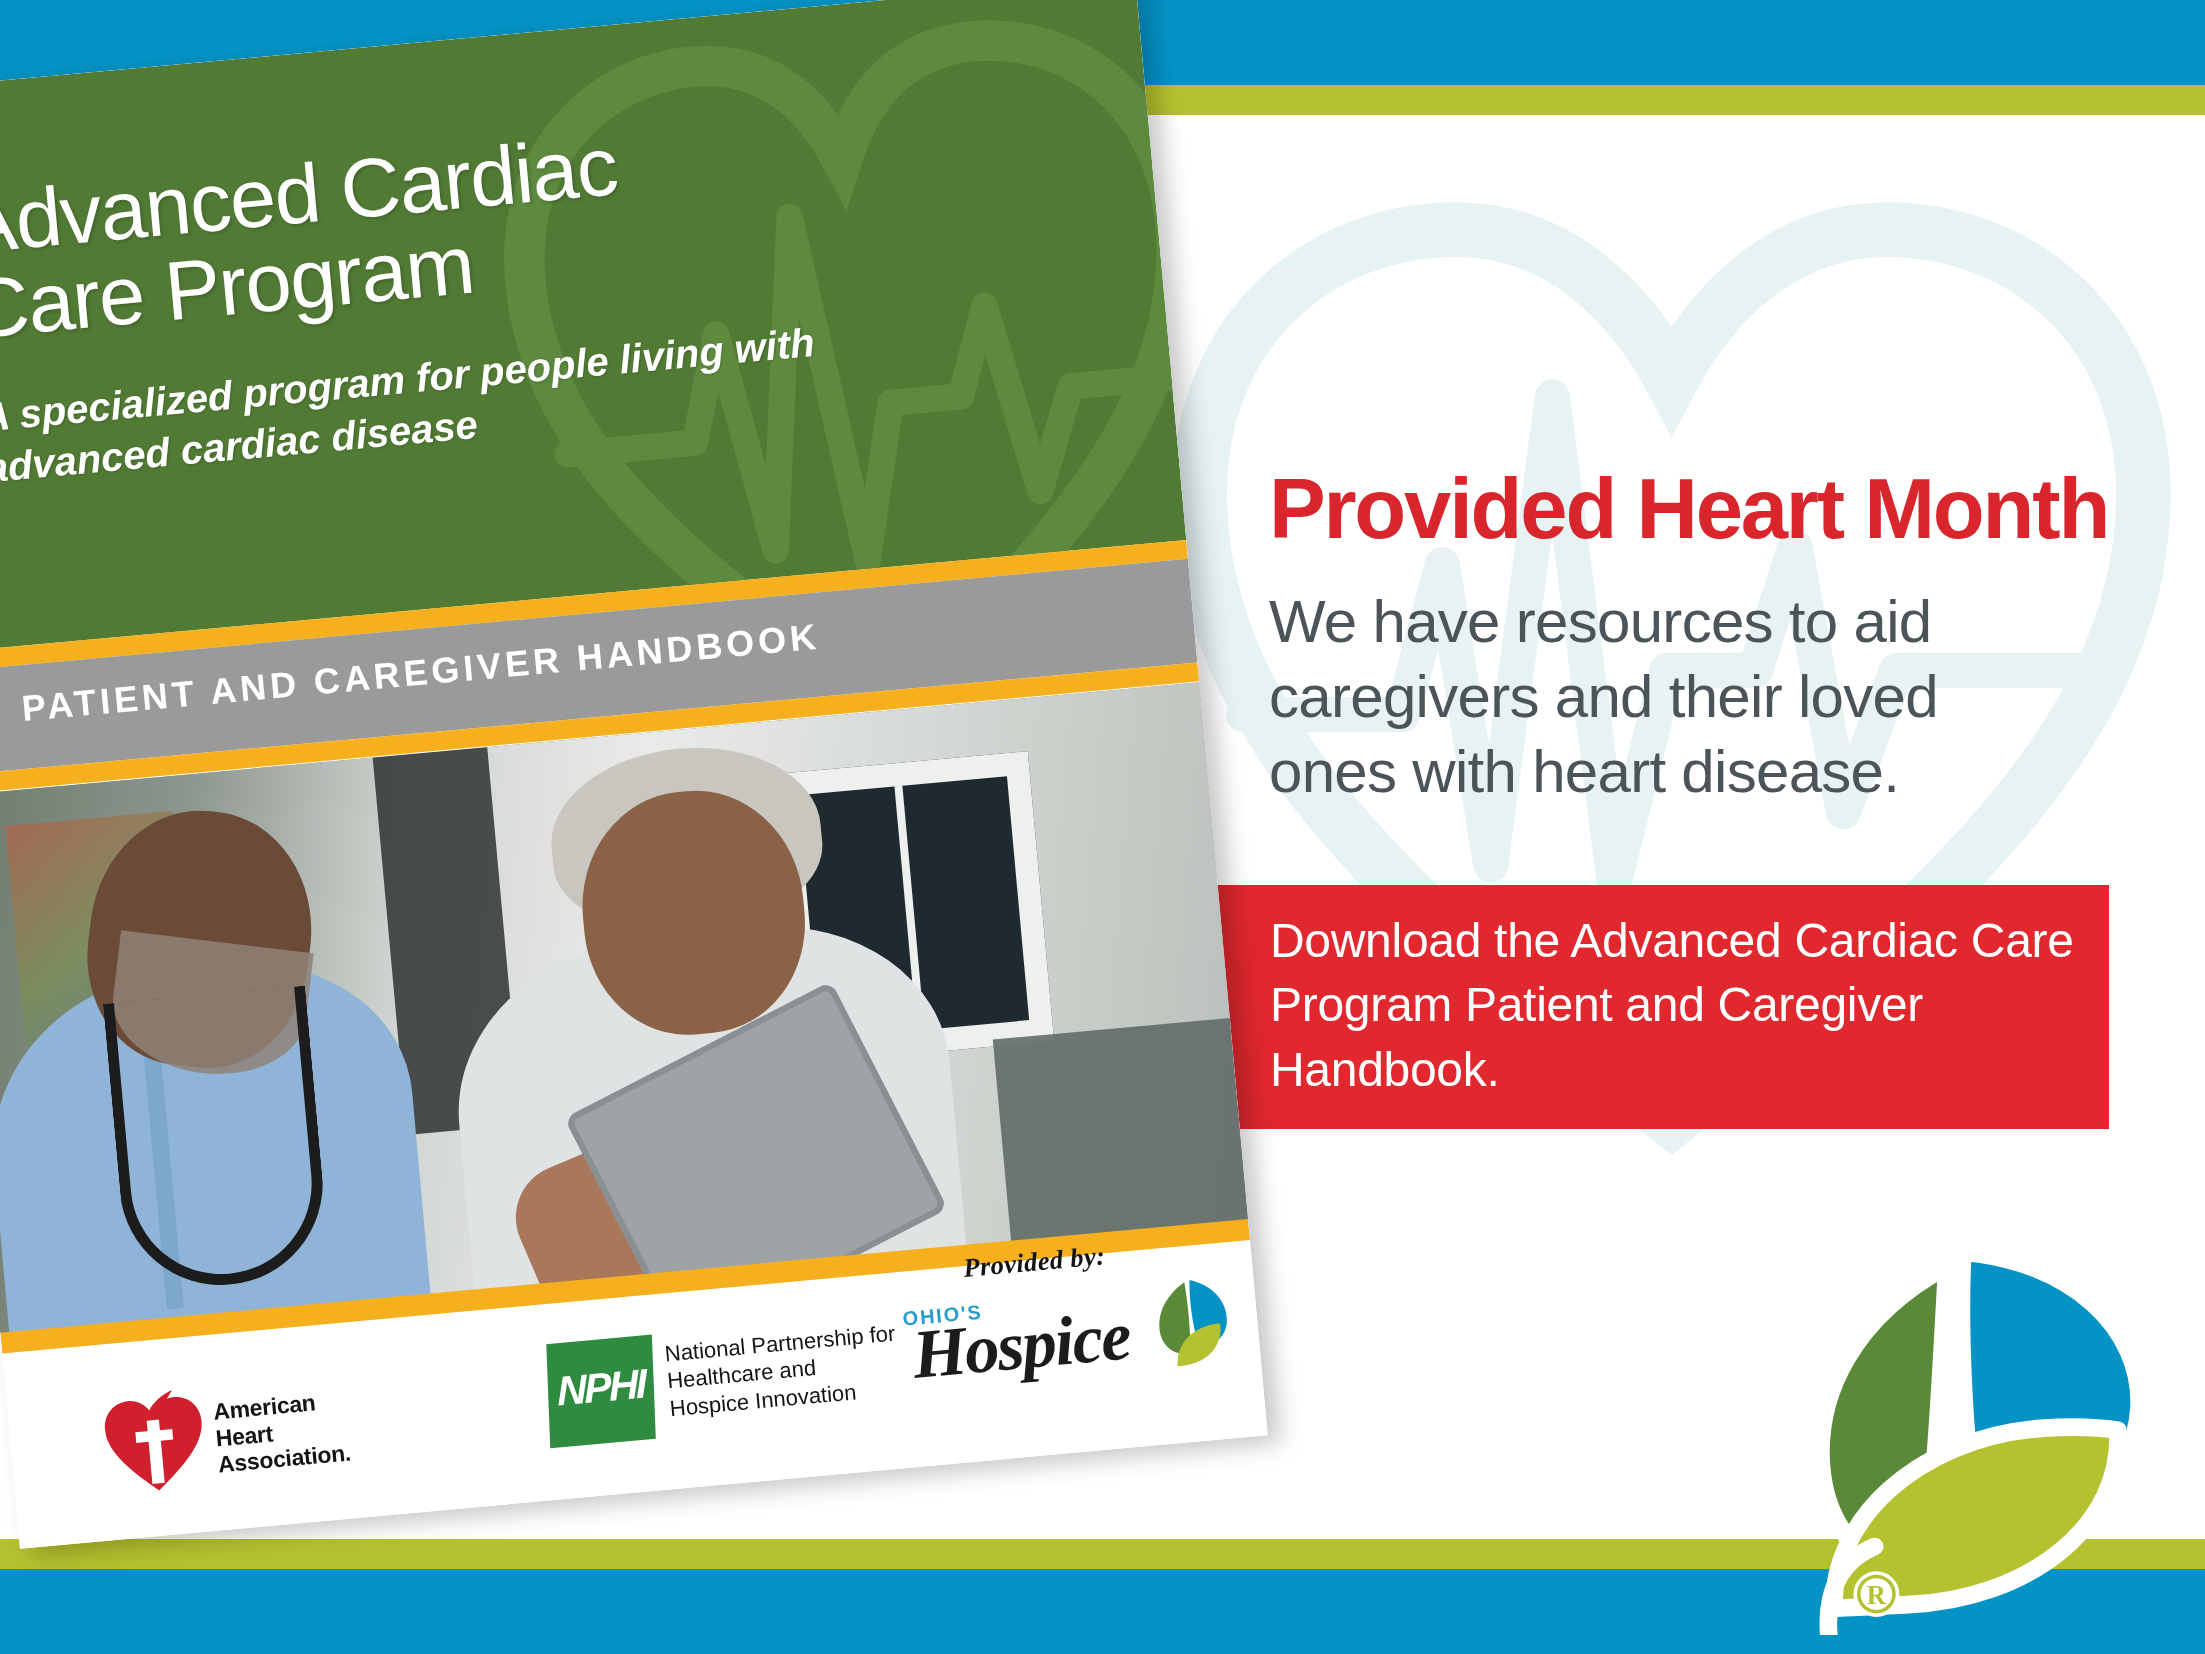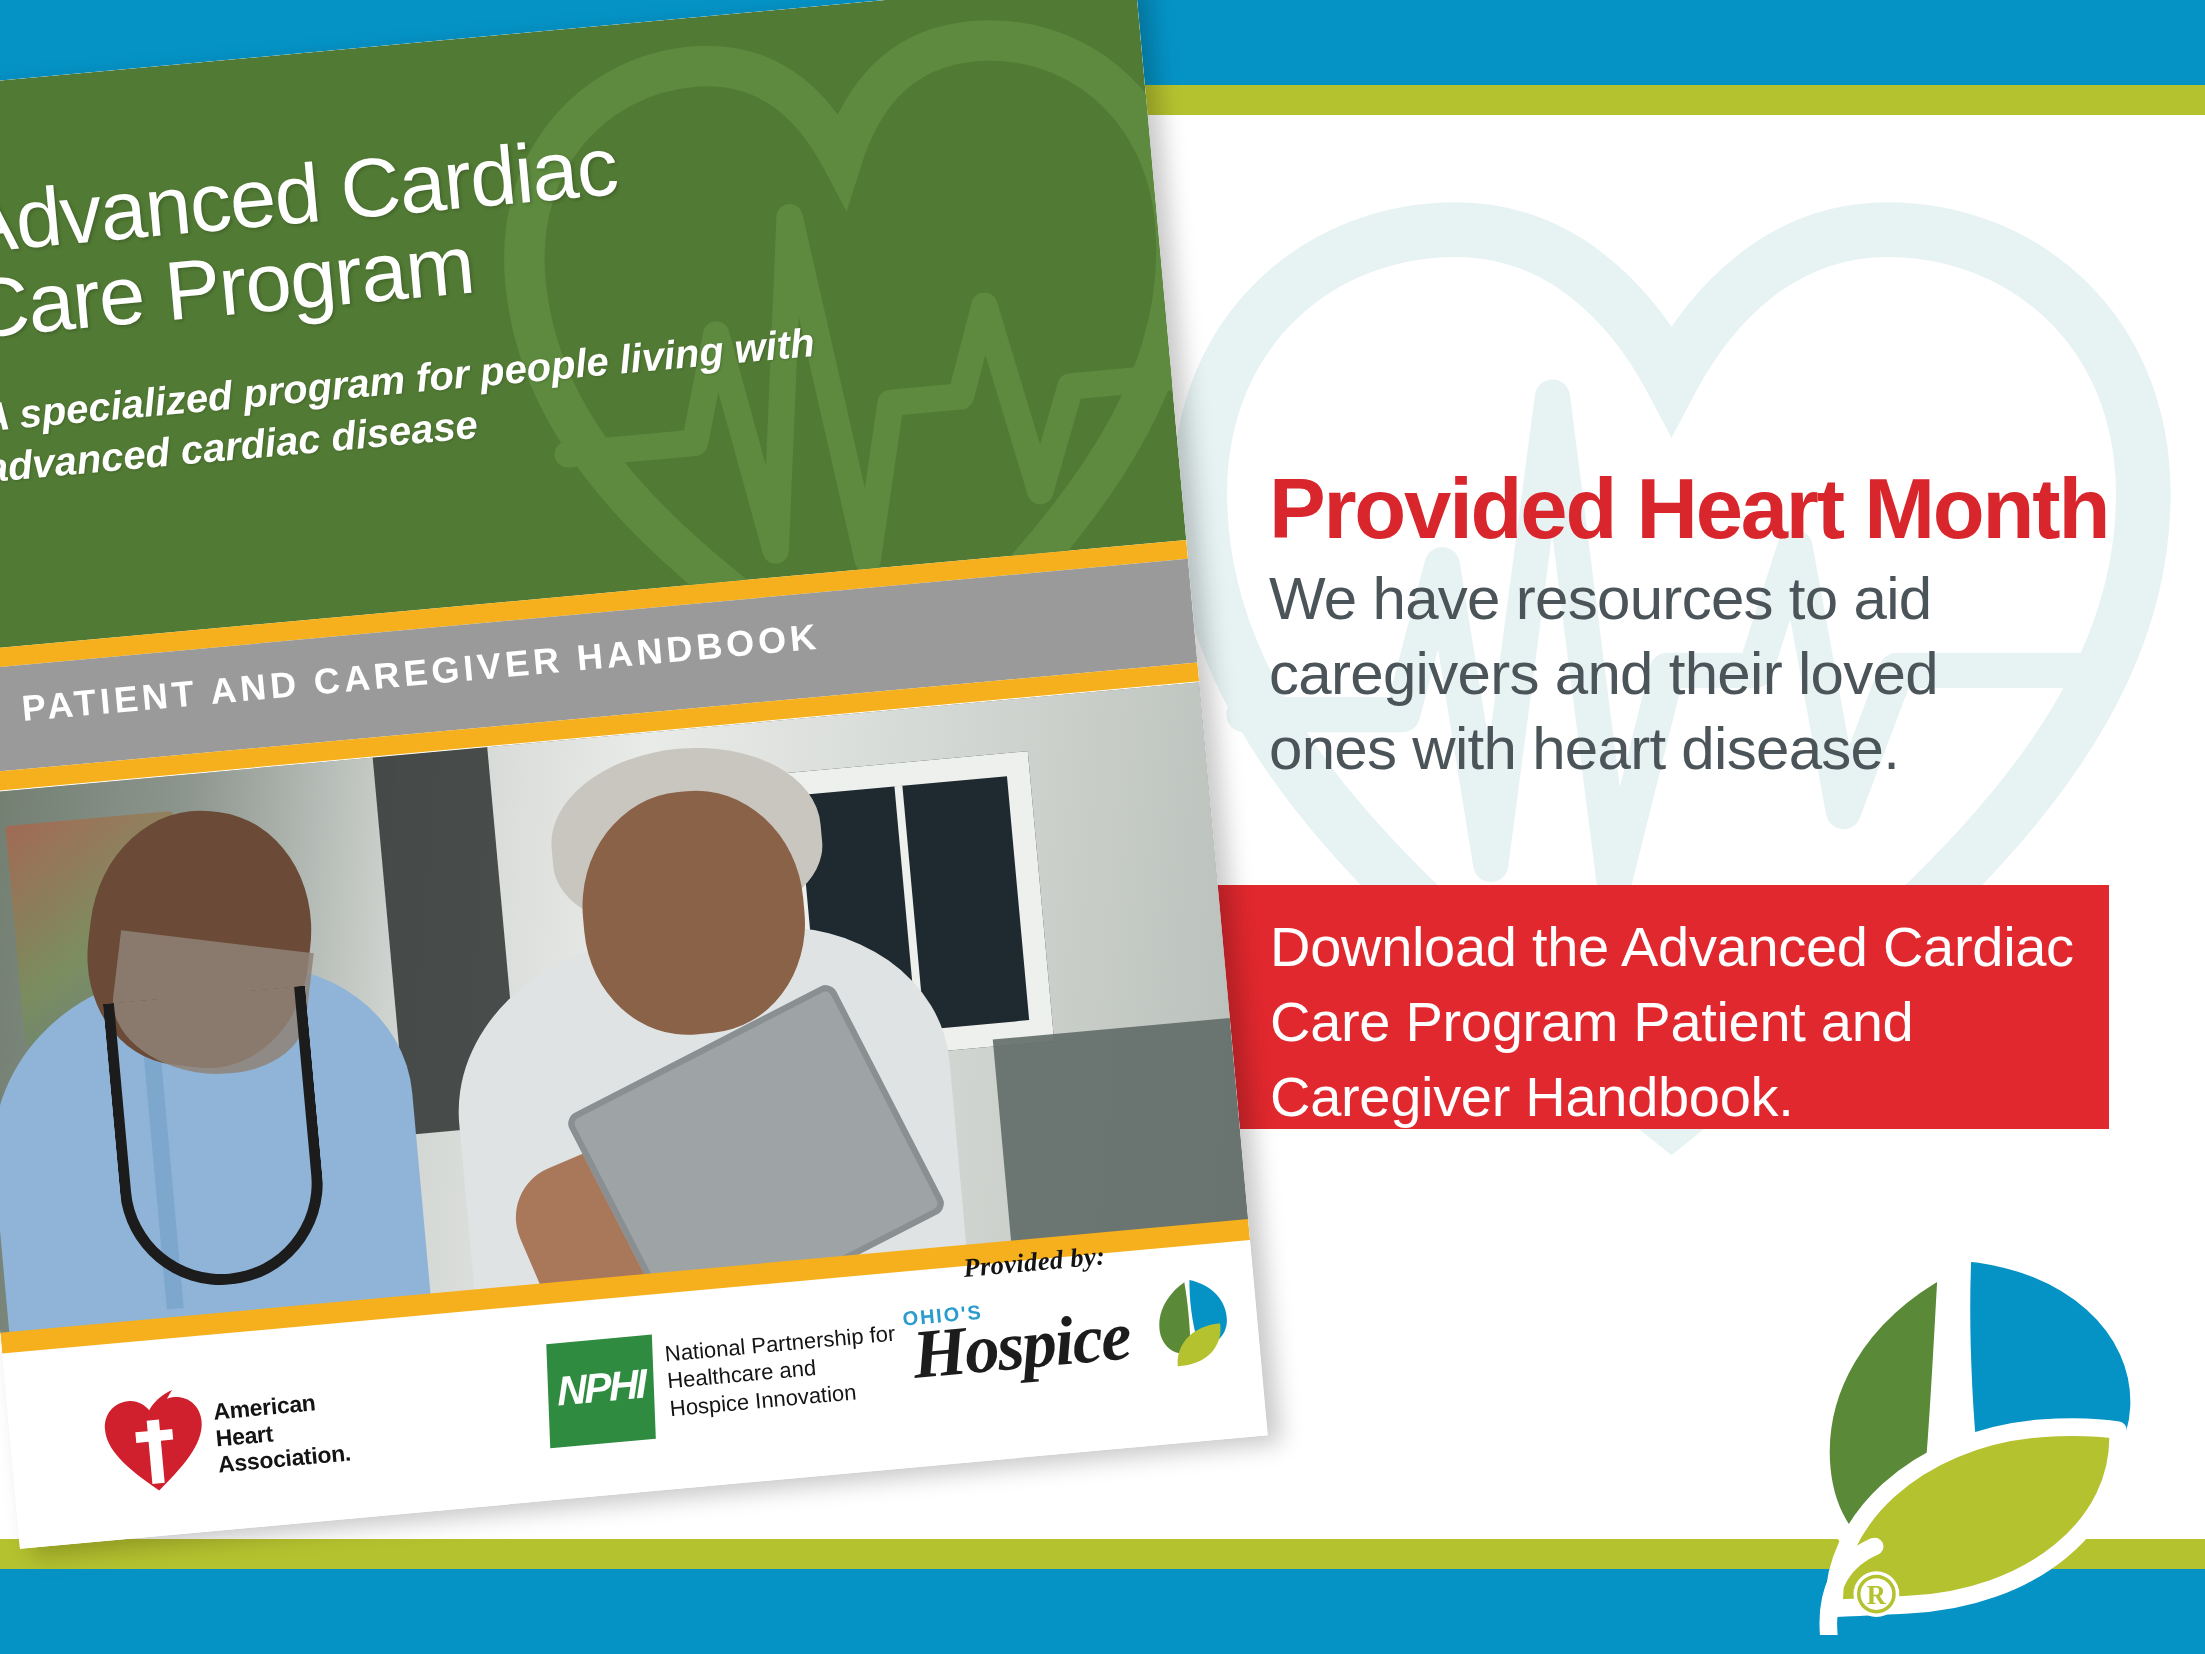--- a/index.html
+++ b/index.html
@@ -17,29 +17,29 @@
   .canvas-white    { position:absolute; left:0; top:115px; width:100%; height:1425px; background:#ffffff; }
 
   
   .watermark { position:absolute; left:1138px; top:106px; width:1067px; height:1076px;
                overflow:hidden; pointer-events:none; }
   .watermark svg { width:100%; height:100%; display:block; }
 
   
   .cta-band { position:absolute; left:0; top:885px; width:2109px; height:244px; background:#e0282e; }
   .cta-text { position:absolute; left:1270px; top:909px; width:820px;
-              color:#ffffff; font-size:56px; line-height:1.34;
+              color:#ffffff; font-size:48px; line-height:1.34;
               font-family:"Liberation Sans", sans-serif; font-weight:400;
               letter-spacing:-0.3px; }
 
   
   .headline { position:absolute; left:1269px; top:466px; width:882px;
               color:#d8262c; font-size:85px; font-weight:bold; line-height:1.0;
               letter-spacing:-2.2px; white-space:nowrap; }
-  .subhead  { position:absolute; left:1269px; top:561px; width:776px;
+  .subhead  { position:absolute; left:1269px; top:584px; width:776px;
               color:#4a5459; font-size:60px; line-height:1.25; font-weight:400;
               letter-spacing:-0.7px; }
 
   
   .booklet { position:absolute; left:-49px; top:31px; width:1253px; height:1464px;
              transform:rotate(-5.2deg); transform-origin:50% 50%;
              box-shadow:12.4px 8.8px 23px rgba(0,0,0,0.22); background:#ffffff;
              overflow:hidden; }
 
   .bk-green { position:absolute; left:0; top:0; width:100%; height:565px; background:#517a34; overflow:hidden; }

